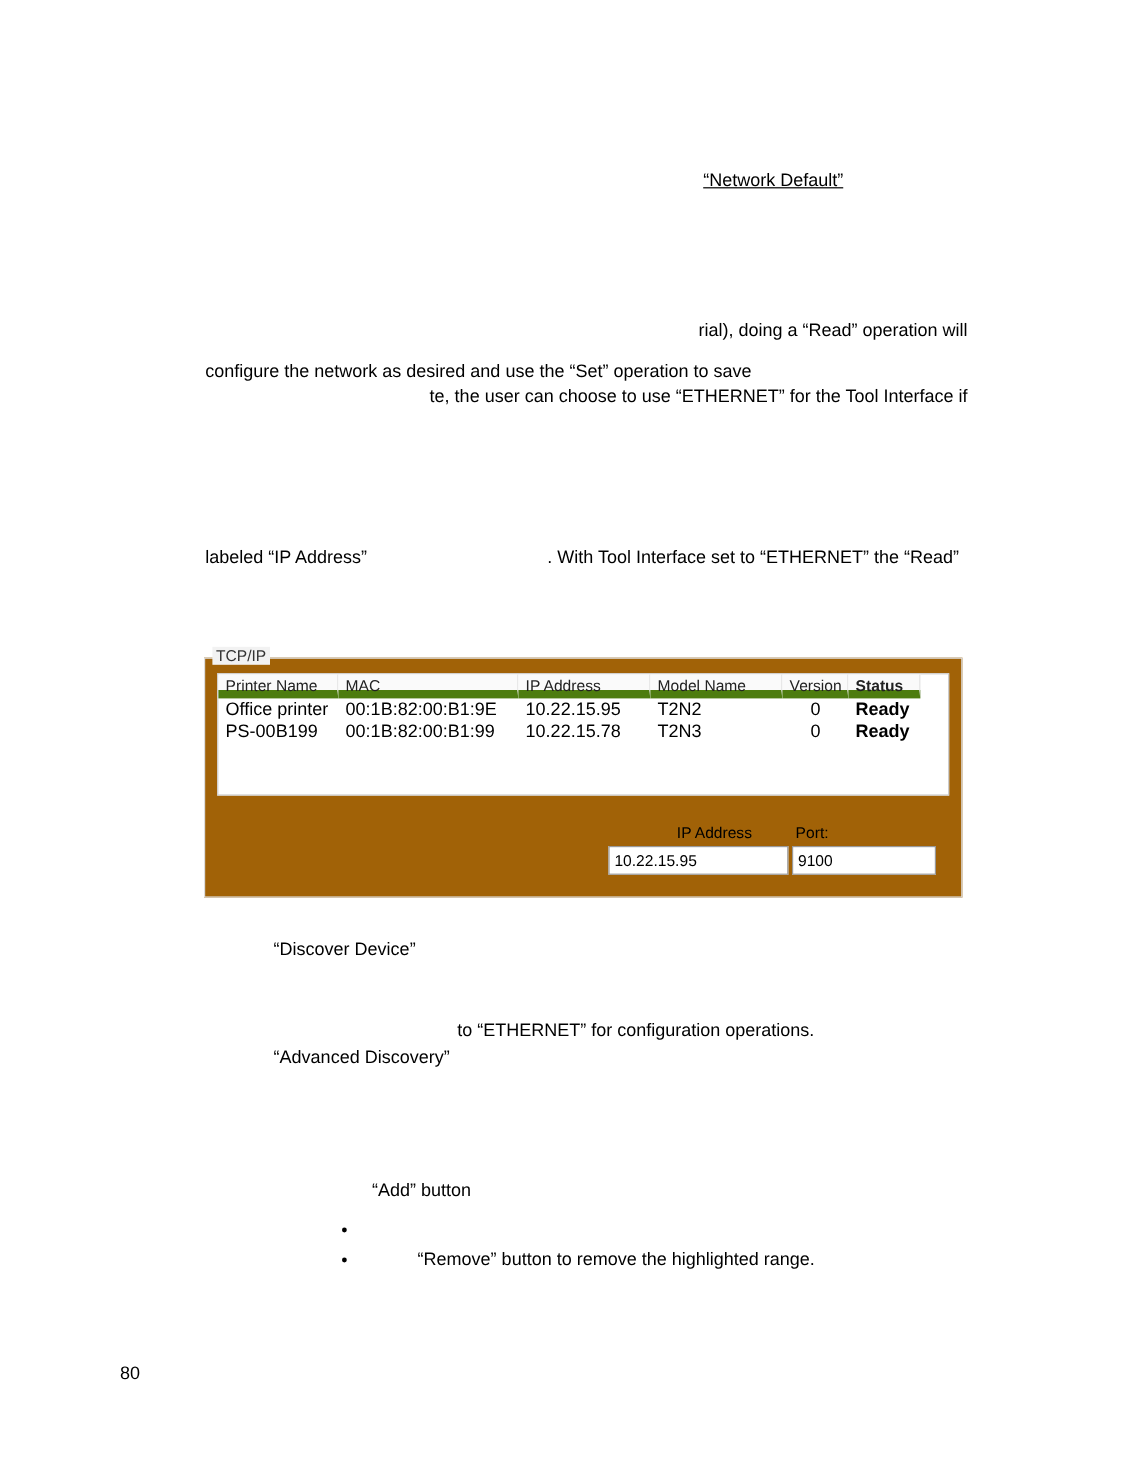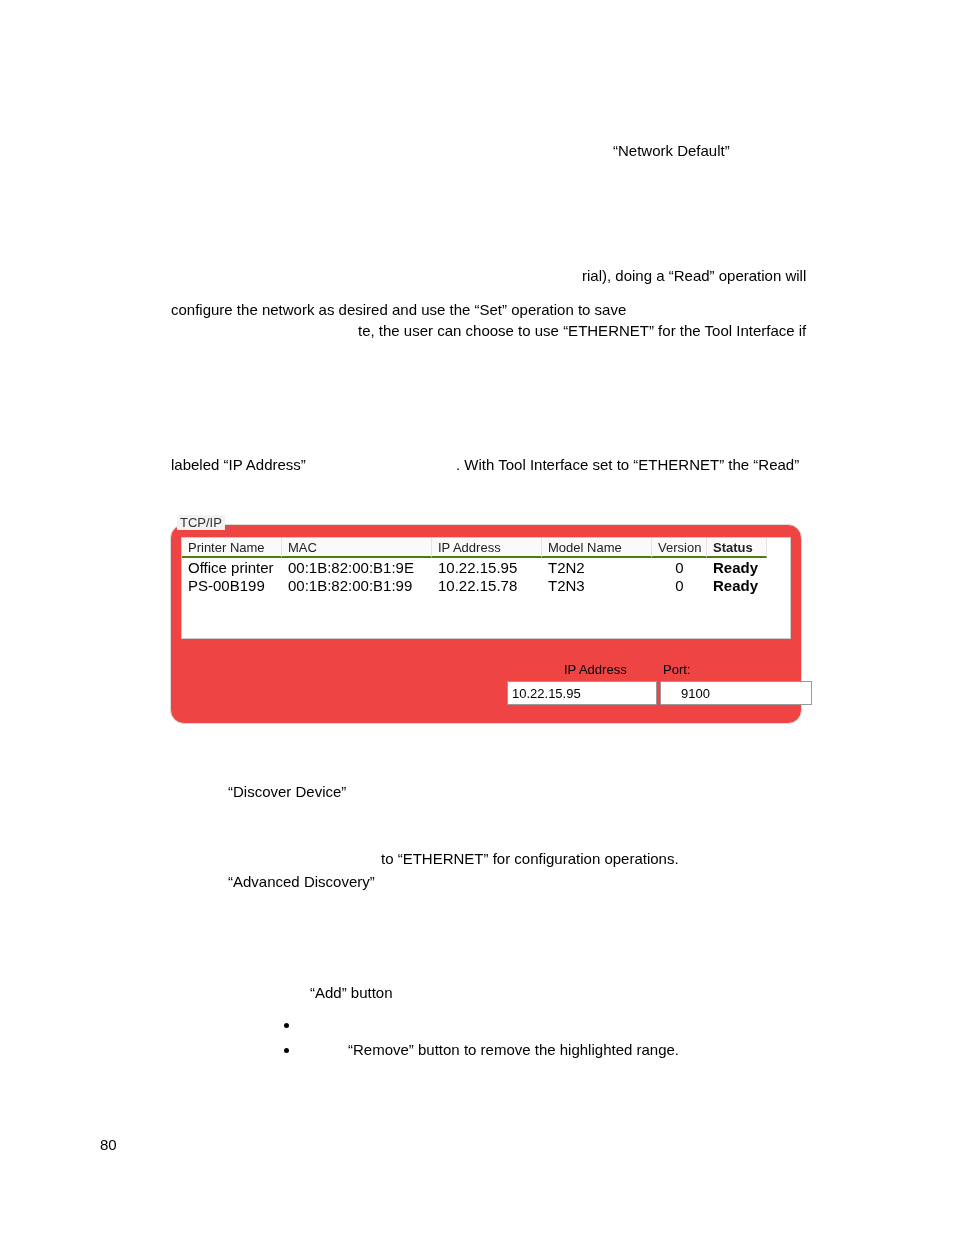--- a/index.html
+++ b/index.html
@@ -2,58 +2,58 @@
 <html><head>
 <meta charset="utf-8">
 <style>
   html,body{margin:0;padding:0;background:#fff;color:#000;
     font-family:Arial,Helvetica,sans-serif;font-size:15px;}
   .page{width:954px;height:1235px;position:relative;}
   .body-text{position:absolute;line-height:1.45;white-space:nowrap;}
   .page-num{position:absolute;left:100px;bottom:82px;font-size:15px;}
 
   
-  .panel{position:absolute;left:170px;top:524px;width:630px;height:198px;
-    background:#ef4444;border:1px solid #dcdcdc;border-radius:14px;}
+  .panel{position:absolute;left:170px;top:548px;width:630px;height:198px;
+    background:#a16207;border:1px solid #dcdcdc;border-radius:0;}
   .panel-title{position:absolute;left:6px;top:-10px;background:#f2f2f2;
     padding:0 3px;font-size:13px;color:#333;}
   .listview{position:absolute;left:10px;top:12px;right:10px;height:100px;
     background:#fff;border:1px solid #ccc;}
   .lv-header{display:flex;height:20px;font-size:13px;color:#222;}
-  .lv-header div{border-right:1px solid #e4e4e4;border-bottom:2px solid #4d7c0f;
+  .lv-header div{border-right:1px solid #e4e4e4;border-bottom:7px solid #4d7c0f;
     padding:2px 6px 0 6px;box-sizing:border-box;background:#fafafa;}
   .lv-rows{font-size:15px;}
   .lv-row{display:flex;height:18px;}
   .lv-row div{padding:1px 6px 0 6px;box-sizing:border-box;}
   .c-name{width:100px;} .c-mac{width:150px;} .c-ip{width:110px;}
   .c-model{width:110px;} .c-ver{width:55px;text-align:center;}
   .c-status{width:60px;font-weight:bold;}
   .lv-header .c-ver{text-align:left;}
 
   .btns{position:absolute;left:10px;top:130px;}
   .btns button{width:150px;height:25px;font-size:13px;background:#f5f5f5;
     border:1px solid #bbb;border-radius:2px;cursor:pointer;display:block;
     float:left;margin:0;}
   .btns .row{clear:both;}
 
   .ip-label{position:absolute;left:393px;top:137px;font-size:13px;}
   .port-label{position:absolute;left:492px;top:137px;font-size:13px;}
   .ip-input{position:absolute;left:336px;top:156px;width:140px;height:20px;
     font-size:13px;padding:1px 4px;border:1px solid #999;}
   .port-input{position:absolute;left:489px;top:156px;width:110px;height:20px;
-    font-size:13px;padding:1px 20px;border:1px solid #999;}
+    font-size:13px;padding:1px 4px;border:1px solid #999;}
 
   ul.bullets{position:absolute;margin:0;padding:0;list-style:disc;}
   ul.bullets li{margin:0 0 6px 0;}
 </style>
 </head>
 <body>
 <div class="page">
 
-  <span class="body-text" style="left:613px;top:140px;">“Network Default”</span>
+  <span class="body-text" style="left:586px;top:140px;text-decoration:underline;">“Network Default”</span>
   <span class="body-text" style="left:582px;top:265px;">rial), doing a “Read” operation will</span>
   <span class="body-text" style="left:358px;top:320px;">te, the user can choose to use “ETHERNET” for the Tool Interface if</span>
   <span class="body-text" style="left:171px;top:299px;">configure the network as desired and use the “Set” operation to save</span>
   <span class="body-text" style="left:171px;top:454px;">labeled “IP Address”</span>
   <span class="body-text" style="left:456px;top:454px;">. With Tool Interface set to “ETHERNET”  the “Read”</span>
 
   <div class="panel">
     <span class="panel-title">TCP/IP</span>
 
     <div class="listview">

